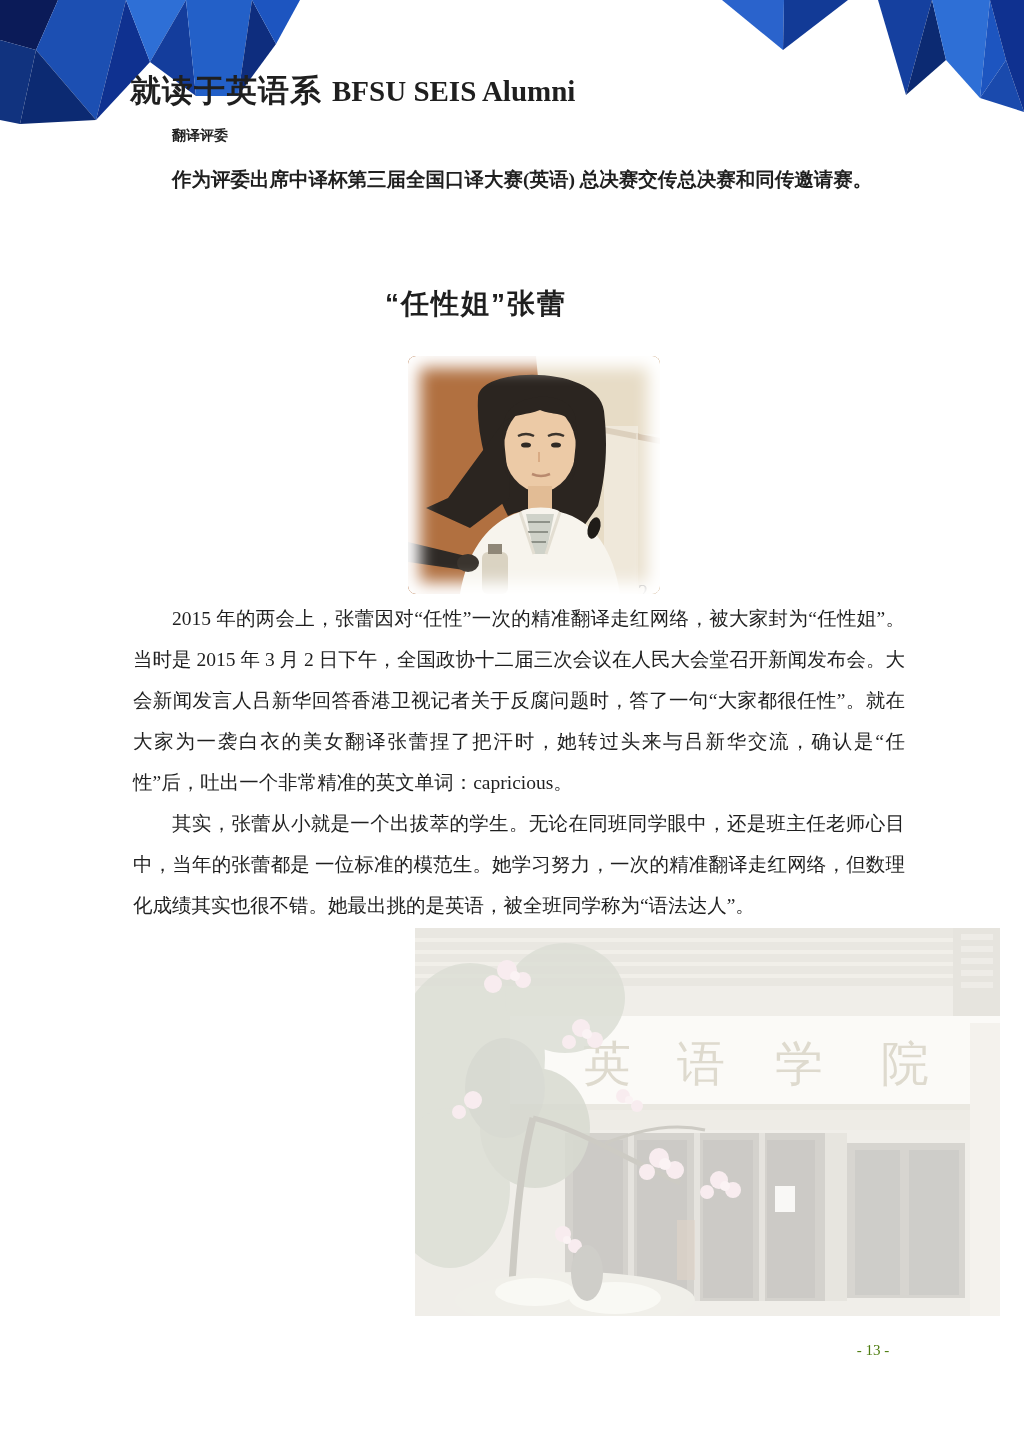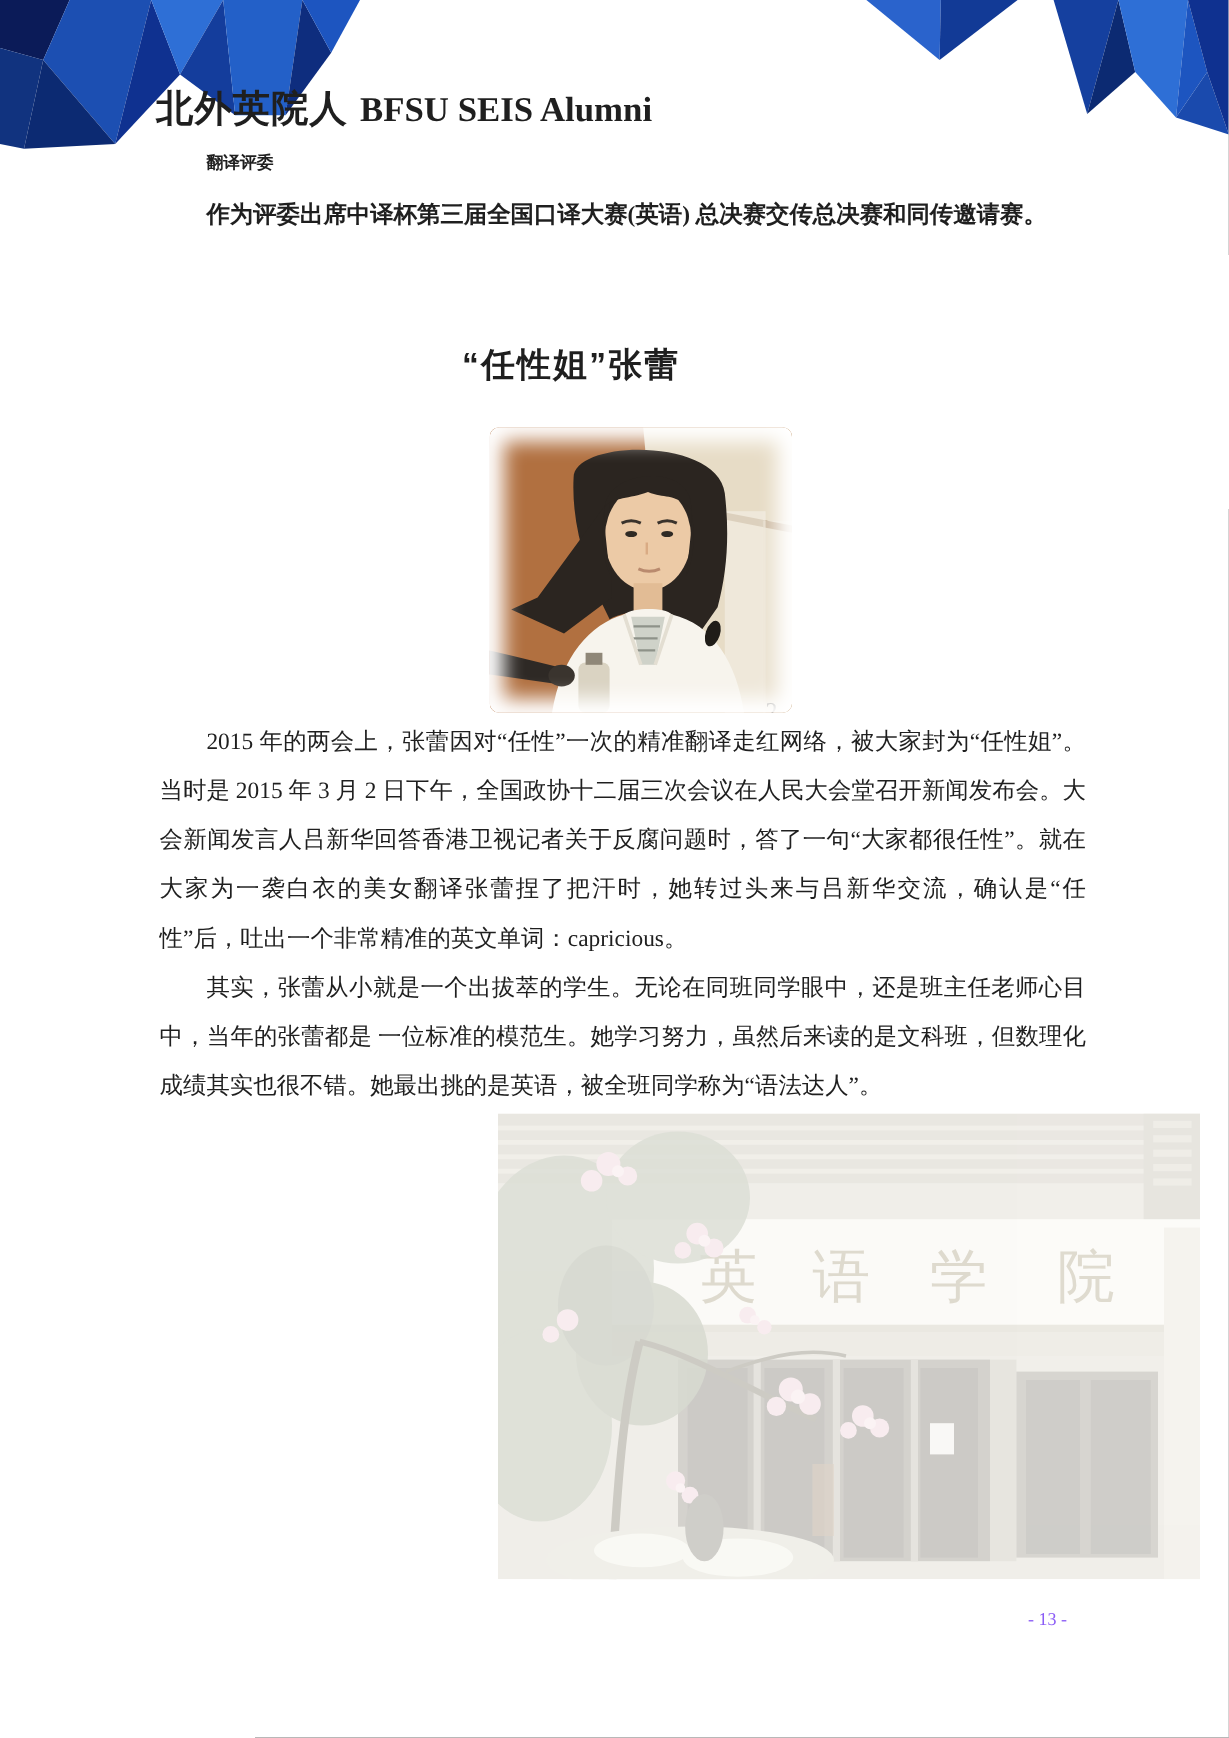--- a/index.html
+++ b/index.html
@@ -47,21 +47,21 @@
     font-size:19.5px;line-height:41px;text-align:justify;
   }
   .body-text p{margin:0;text-indent:2em;}
   
   .campus-photo{
     position:absolute;left:415px;top:928px;width:585px;height:388px;
     z-index:1;opacity:0.42;
   }
   .page-number{
     position:absolute;left:823px;top:1342px;width:100px;text-align:center;
-    font-size:15px;color:#8b5cf6;z-index:3;
+    font-size:15px;color:#4d7c0f;z-index:3;
   }
 </style>
 </head>
 <body>
 
 <div class="page">
 
   <svg class="crystals-left" viewBox="0 0 300 128" preserveAspectRatio="none" aria-hidden="true">
     <polygon points="0,0 58,0 36,50 0,40" fill="#0b1b58"></polygon>
     <polygon points="0,40 36,50 20,124 0,120" fill="#11337f"></polygon>
@@ -80,21 +80,21 @@
     <polygon points="96,0 95,50 160,0" fill="#123a96"></polygon>
     <polygon points="190,0 218,95 244,0" fill="#15409f"></polygon>
     <polygon points="244,0 218,95 258,60" fill="#0c2a72"></polygon>
     <polygon points="244,0 258,60 292,98 302,0" fill="#2e6fd6"></polygon>
     <polygon points="302,0 292,98 318,60" fill="#1d55c0"></polygon>
     <polygon points="292,98 318,60 336,112" fill="#1a4aad"></polygon>
     <polygon points="302,0 318,60 336,112 336,0" fill="#0f3190"></polygon>
   </svg>
 
   <div class="masthead">
-    <span class="zh">北外英院人</span><span class="en">BFSU SEIS Alumni</span>
+    <span class="zh">就读于英语系</span><span class="en">BFSU SEIS Alumni</span>
   </div>
 
   <div class="subheading">翻译评委</div>
 
   <div class="intro-para">作为评委出席中译杯第三届全国口译大赛(英语) 总决赛交传总决赛和同传邀请赛。</div>
 
   <div class="article-title">“任性姐”张蕾</div>
 
   <div class="portrait">
     <svg width="252" height="238" viewBox="0 0 252 238">
@@ -216,18 +216,18 @@
 
       <ellipse cx="160" cy="372" rx="120" ry="28" fill="#dcdacb"></ellipse>
       <ellipse cx="120" cy="364" rx="40" ry="14" fill="#f2f1e6"></ellipse>
       <ellipse cx="200" cy="370" rx="46" ry="16" fill="#f2f1e6"></ellipse>
       <ellipse cx="172" cy="345" rx="16" ry="28" fill="#8f8b80"></ellipse>
     </svg>
   </div>
 
   <div class="body-text">
     <p>2015 年的两会上，张蕾因对“任性”一次的精准翻译走红网络，被大家封为“任性姐”。当时是 2015 年 3 月 2 日下午，全国政协十二届三次会议在人民大会堂召开新闻发布会。大会新闻发言人吕新华回答香港卫视记者关于反腐问题时，答了一句“大家都很任性”。就在大家为一袭白衣的美女翻译张蕾捏了把汗时，她转过头来与吕新华交流，确认是“任性”后，吐出一个非常精准的英文单词：capricious。</p>
-    <p>其实，张蕾从小就是一个出拔萃的学生。无论在同班同学眼中，还是班主任老师心目中，当年的张蕾都是 一位标准的模范生。她学习努力，虽然后来读的是文科班，但数理化成绩其实也很不错。她最出挑的是英语，被全班同学称为“语法达人”。</p>
+    <p>其实，张蕾从小就是一个出拔萃的学生。无论在同班同学眼中，还是班主任老师心目中，当年的张蕾都是 一位标准的模范生。她学习努力，一次的精准翻译走红网络，但数理化成绩其实也很不错。她最出挑的是英语，被全班同学称为“语法达人”。</p>
   </div>
 
   <div class="page-number">- 13 -</div>
 
 </div>
 
 </body></html>

